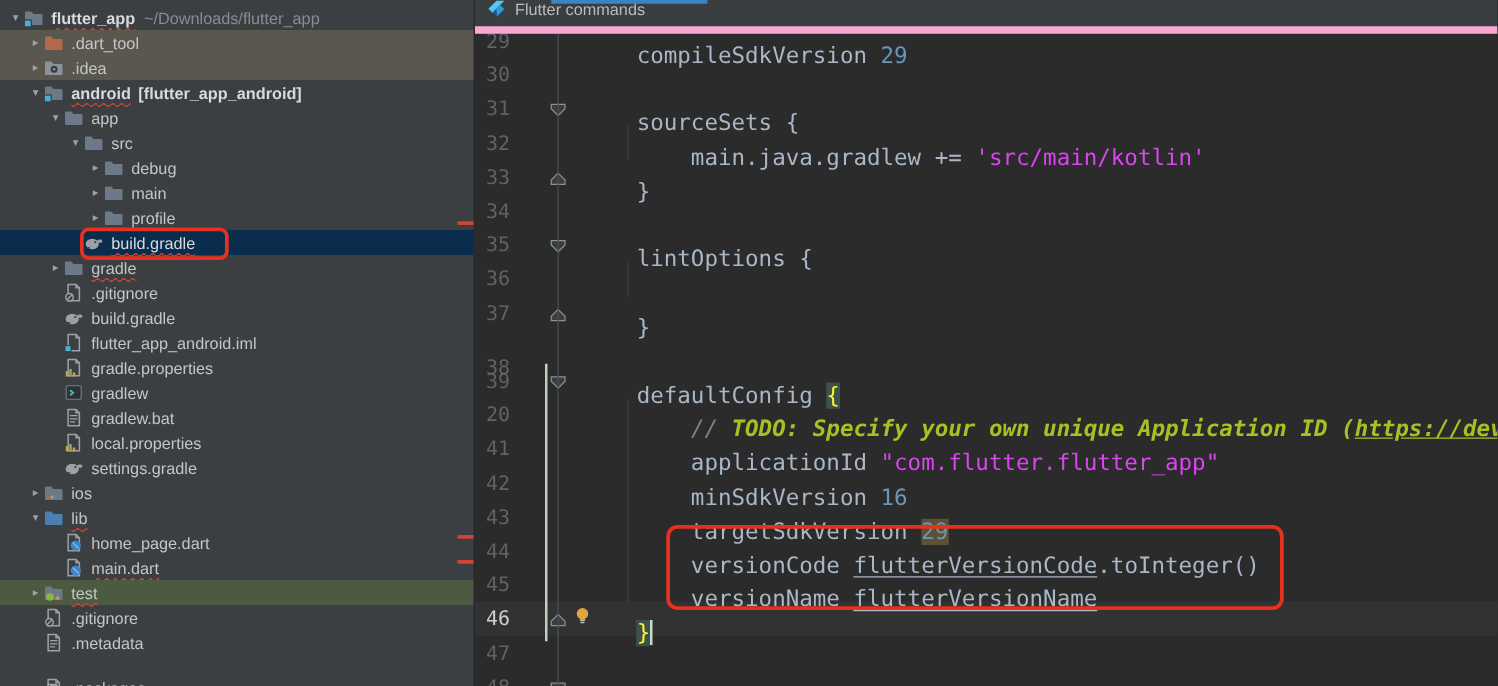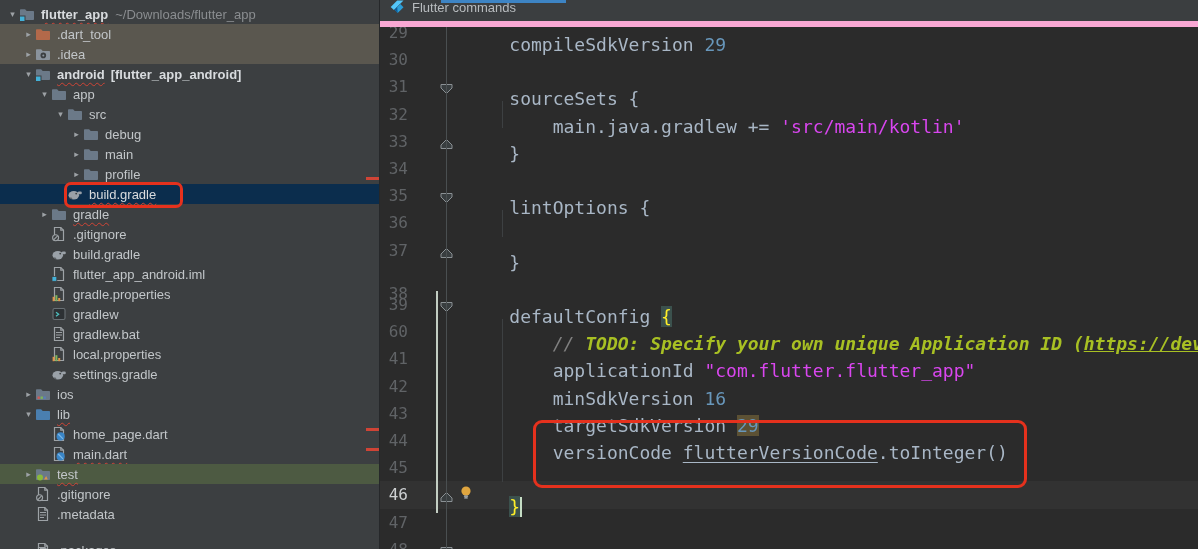--- a/index.html
+++ b/index.html
@@ -498,41 +498,42 @@
         <pre class="ct"></pre>
       </div>
       <div class="crow" style="top: 291px;">
         <span class="ln">39</span>
         <span class="fold"><svg width="13" height="12" viewBox="0 0 13 12">
             <polygon points="1,1.5 12,1.5 12,5 6.5,10.5 1,5" fill="#383d3f" stroke="#8a9094" stroke-width="1"></polygon>
           </svg></span>
         <pre class="ct"><span class="d">    defaultConfig </span><span class="b">{</span></pre>
       </div>
       <div class="crow" style="top: 318.2px;">
-        <span class="ln">60</span>
+        <span class="ln">20</span>
         <pre class="ct"><span class="d">        </span><span class="c">// </span><span class="t">TODO: Specify your own unique Application ID (</span><span class="tu">https://developer.android.com/studio/build/application-id.html</span></pre>
       </div>
       <div class="crow" style="top: 345.4px;">
         <span class="ln">41</span>
         <pre class="ct"><span class="d">        applicationId </span><span class="s">"com.flutter.flutter_app"</span></pre>
       </div>
       <div class="crow" style="top: 372.6px;">
         <span class="ln">42</span>
         <pre class="ct"><span class="d">        minSdkVersion </span><span class="n">16</span></pre>
       </div>
       <div class="crow" style="top: 399.8px;">
         <span class="ln">43</span>
         <pre class="ct"><span class="d">        targetSdkVersion </span><span class="hn">29</span></pre>
       </div>
       <div class="crow" style="top: 427px;">
         <span class="ln">44</span>
         <pre class="ct"><span class="d">        versionCode </span><span class="u">flutterVersionCode</span><span class="d">.toInteger()</span></pre>
       </div>
       <div class="crow" style="top: 454.2px;">
         <span class="ln">45</span>
+        <pre class="ct"><span class="d">        versionName </span><span class="u">flutterVersionName</span></pre>
       </div>
       <div class="crow cur" style="top: 481.4px;">
         <span class="ln">46</span>
         <span class="fold"><svg width="13" height="12" viewBox="0 0 13 12">
             <polygon points="1,10.5 12,10.5 12,7 6.5,1.5 1,7" fill="#383d3f" stroke="#8a9094" stroke-width="1"></polygon>
           </svg></span>
         <pre class="ct"><span class="d">    </span><span class="b">}</span><span class="cursor"></span></pre>
       </div>
       <div class="crow" style="top: 508.6px;">
         <span class="ln">47</span>

